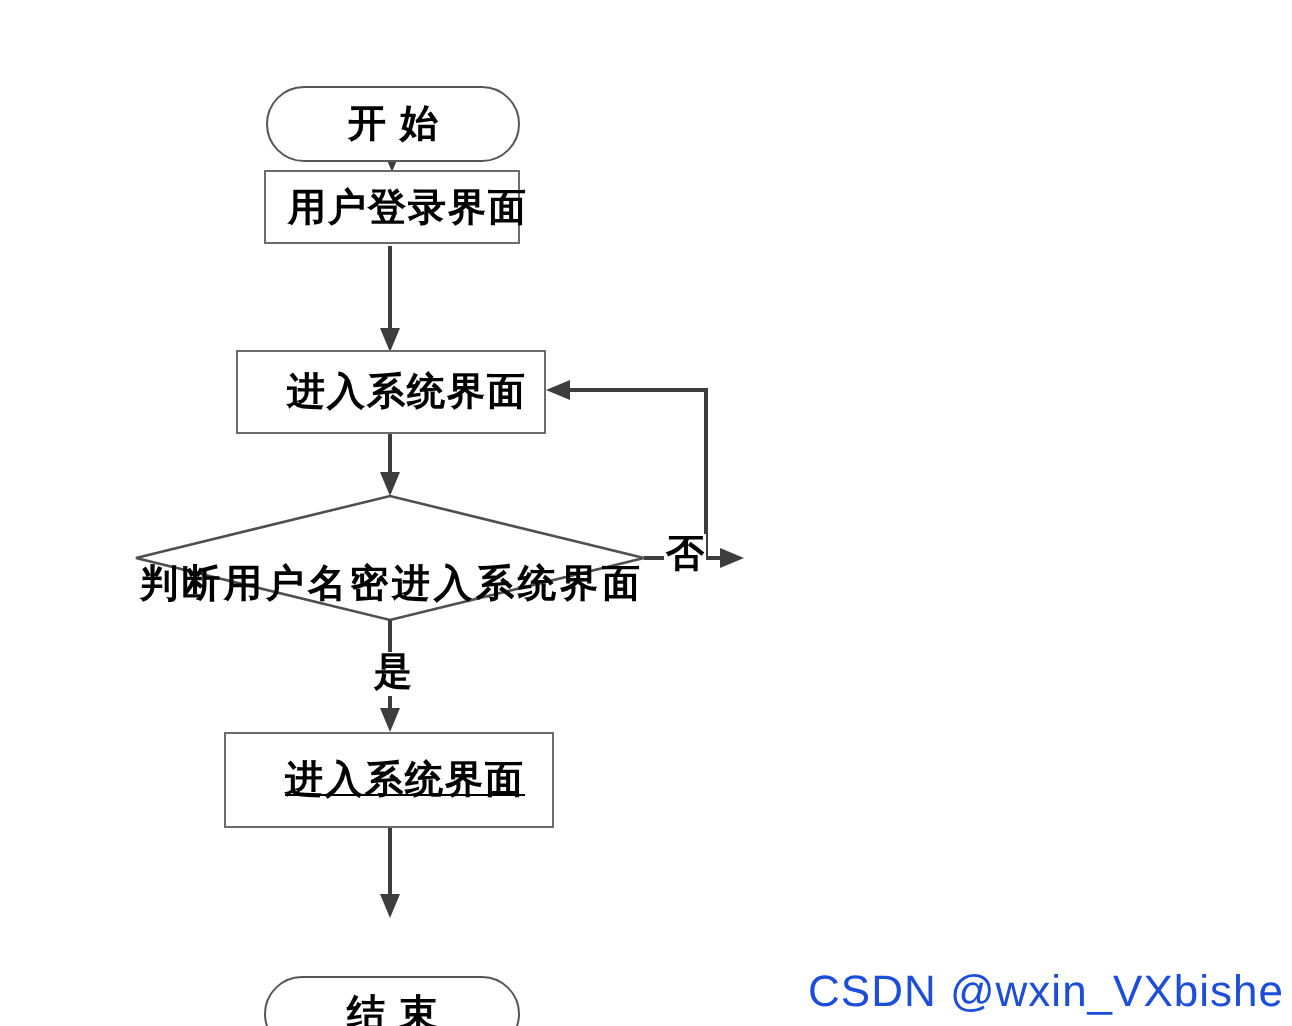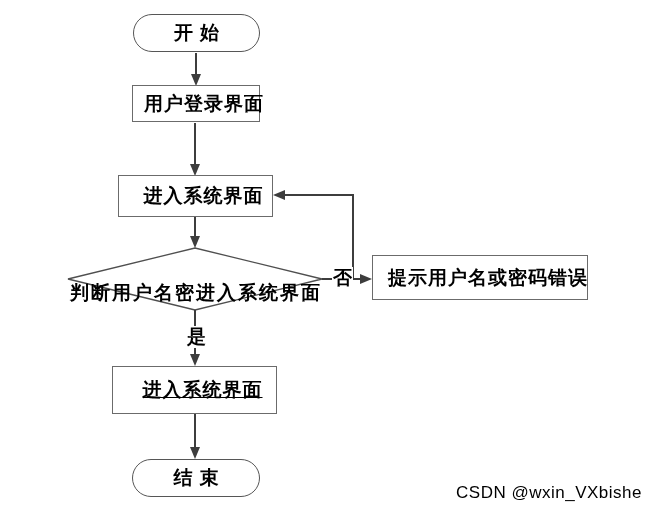--- a/index.html
+++ b/index.html
@@ -25,21 +25,21 @@
     background: #ffffff;
     color: #000000;
     font-size: 19px;
     font-weight: 700;
     letter-spacing: 1px;
     padding-left: 16px;
     box-sizing: border-box;
     white-space: nowrap;
   }
   .node.rect { border: 1.5px solid #6b6b6b; }
-  .node.stadium { border: 1.5px solid #565656; border-radius: 19px; letter-spacing: 7px; padding-left: 7px; }
+  .node.stadium { border: 1.5px solid #565656; border-radius: 19px; letter-spacing: 7px; padding-left: 7px; margin-top: 29px; }
   .node.diamond-label {
     background: transparent;
     line-height: 27px;
     z-index: 2;
     letter-spacing: 2px;
     padding-left: 2px;
     align-items: flex-end;
   }
   .edge-label {
     position: absolute;
@@ -50,22 +50,22 @@
     font-weight: 700;
     line-height: 21px;
     text-align: center;
   }
   .watermark {
     position: absolute;
     right: 4px;
     top: 483px;
     z-index: 3;
     font-family: "Liberation Sans", "DejaVu Sans", sans-serif;
-    font-size: 17px;
-    color: #000000;
+    font-size: 22px;
+    color: #1d4ed8;
     letter-spacing: 0.5px;
   }
   
   .n-start  { left: 133px; top: 14px;  width: 127px; height: 38px; }
   .n-login  { left: 132px; top: 85px;  width: 128px; height: 37px; }
   .n-input  { left: 118px; top: 175px; width: 155px; height: 42px; }
   .n-decision { left: 120px; top: 252px; width: 150px; height: 54px; }
   .n-error  { left: 372px; top: 255px; width: 216px; height: 45px; }
   .n-system { left: 112px; top: 366px; width: 165px; height: 48px; text-decoration: underline; }
   .n-end    { left: 132px; top: 459px; width: 128px; height: 38px; }
@@ -107,21 +107,20 @@
 
   <div class="node rect n-login">用户登录界面</div>
 
   <div class="node rect n-input">进入系统界面</div>
 
   <div class="node diamond-label n-decision">
     <span>判断用户名密</span>
     <span>进入系统界面</span>
   </div>
 
-  <div class="node rect n-error">提示用户名或密码错误</div>
 
   <div class="node rect n-system">进入系统界面</div>
 
   <div class="node stadium n-end">结束</div>
 
   <div class="edge-label l-no">否</div>
 
   <div class="edge-label l-yes">是</div>
 
   <div class="watermark">CSDN @wxin_VXbishe</div>

